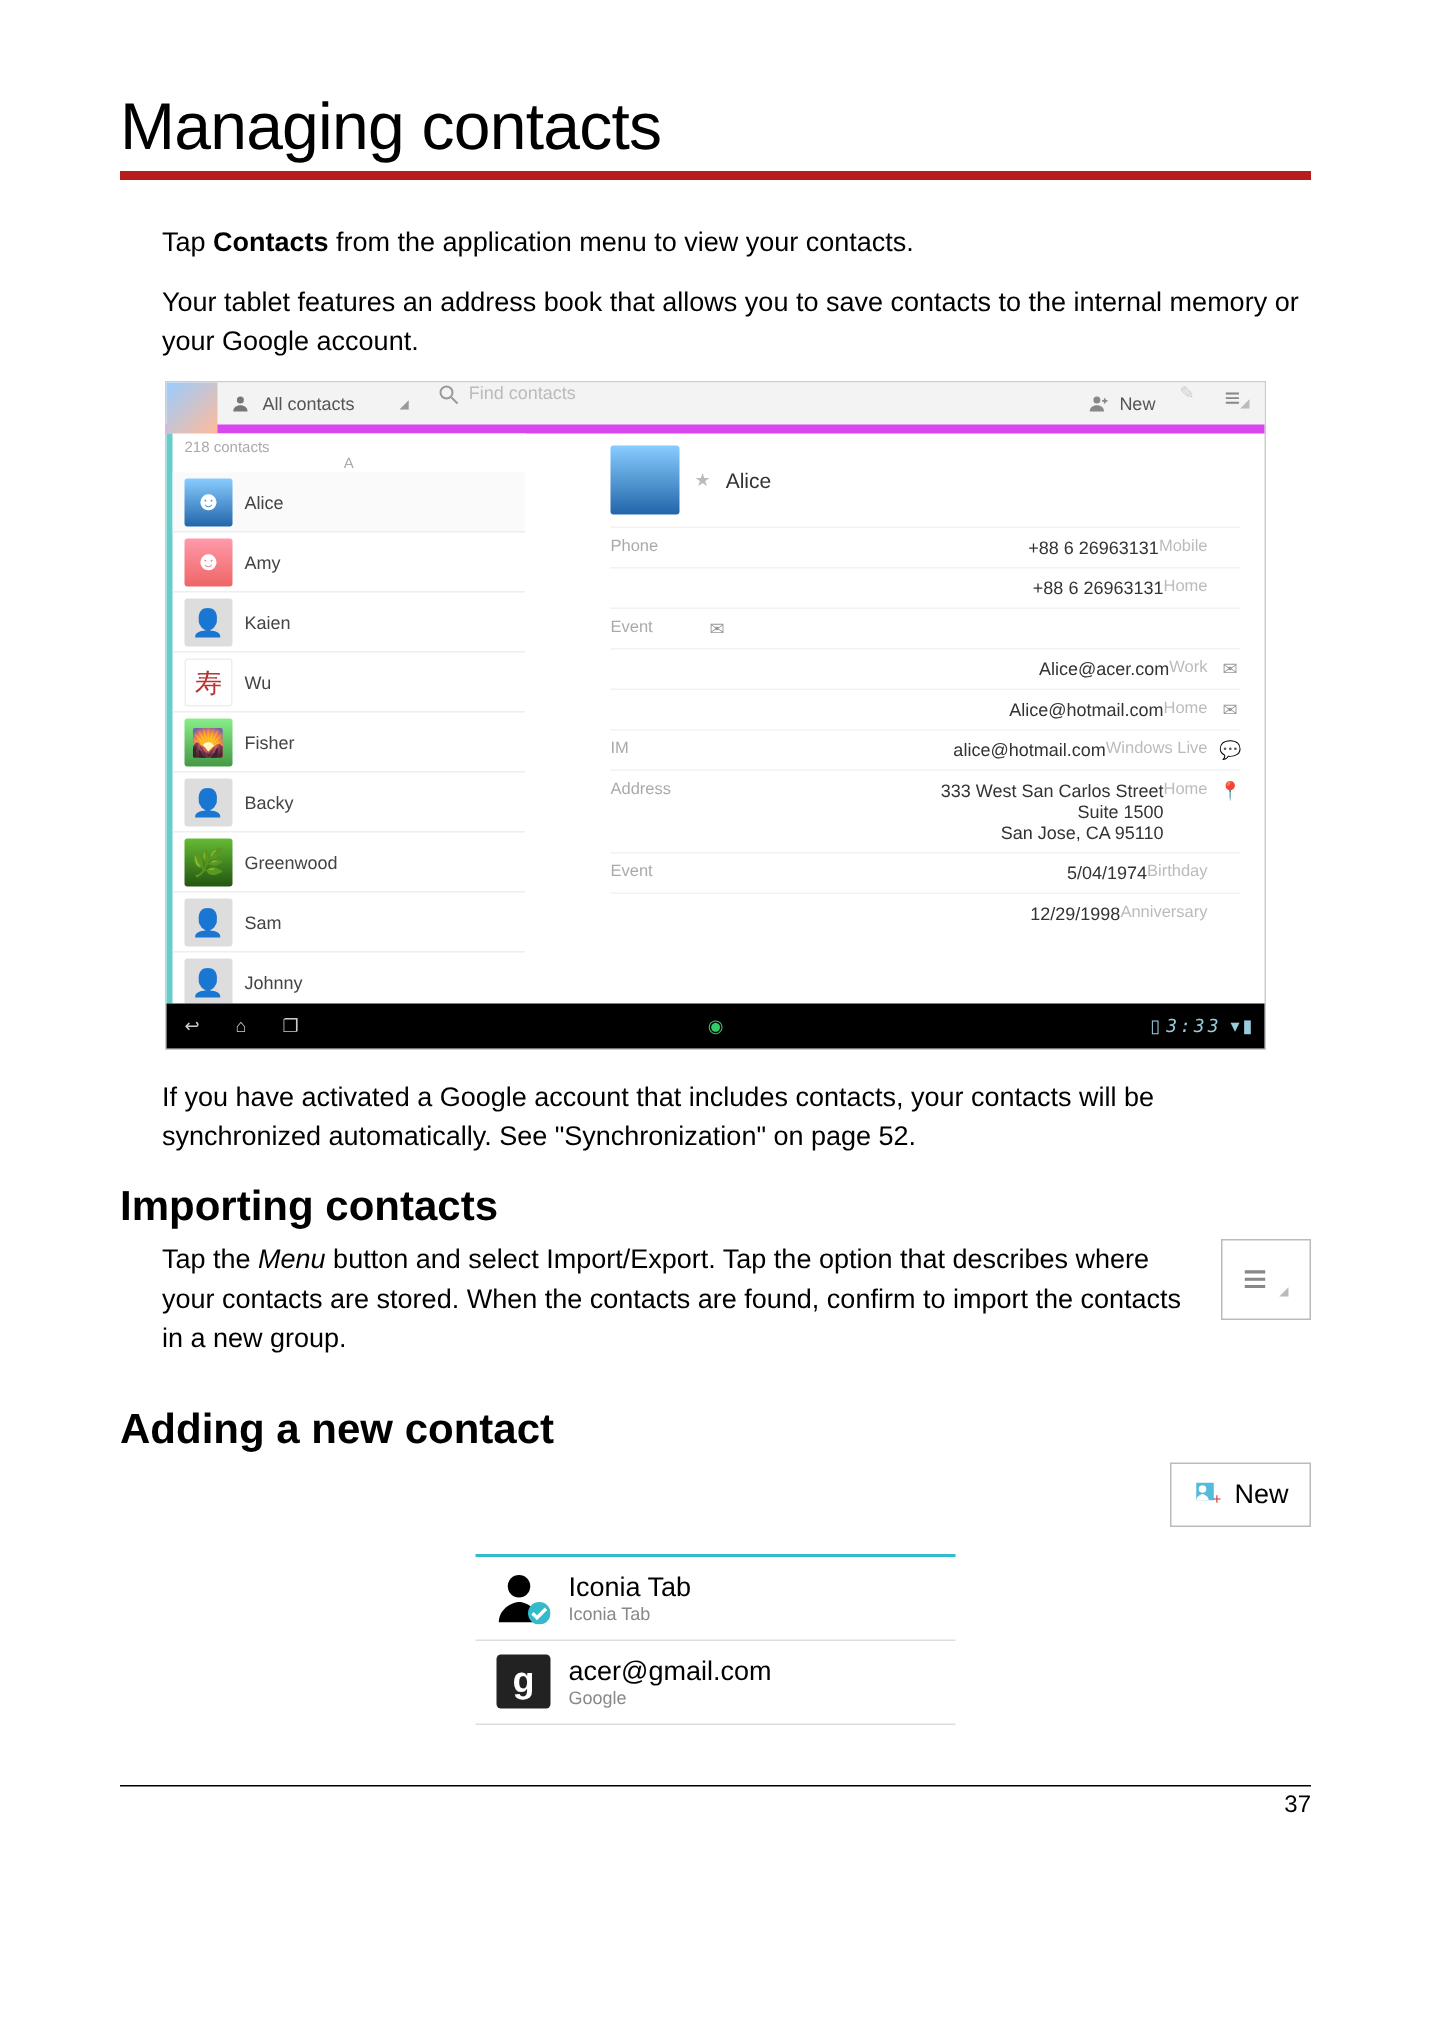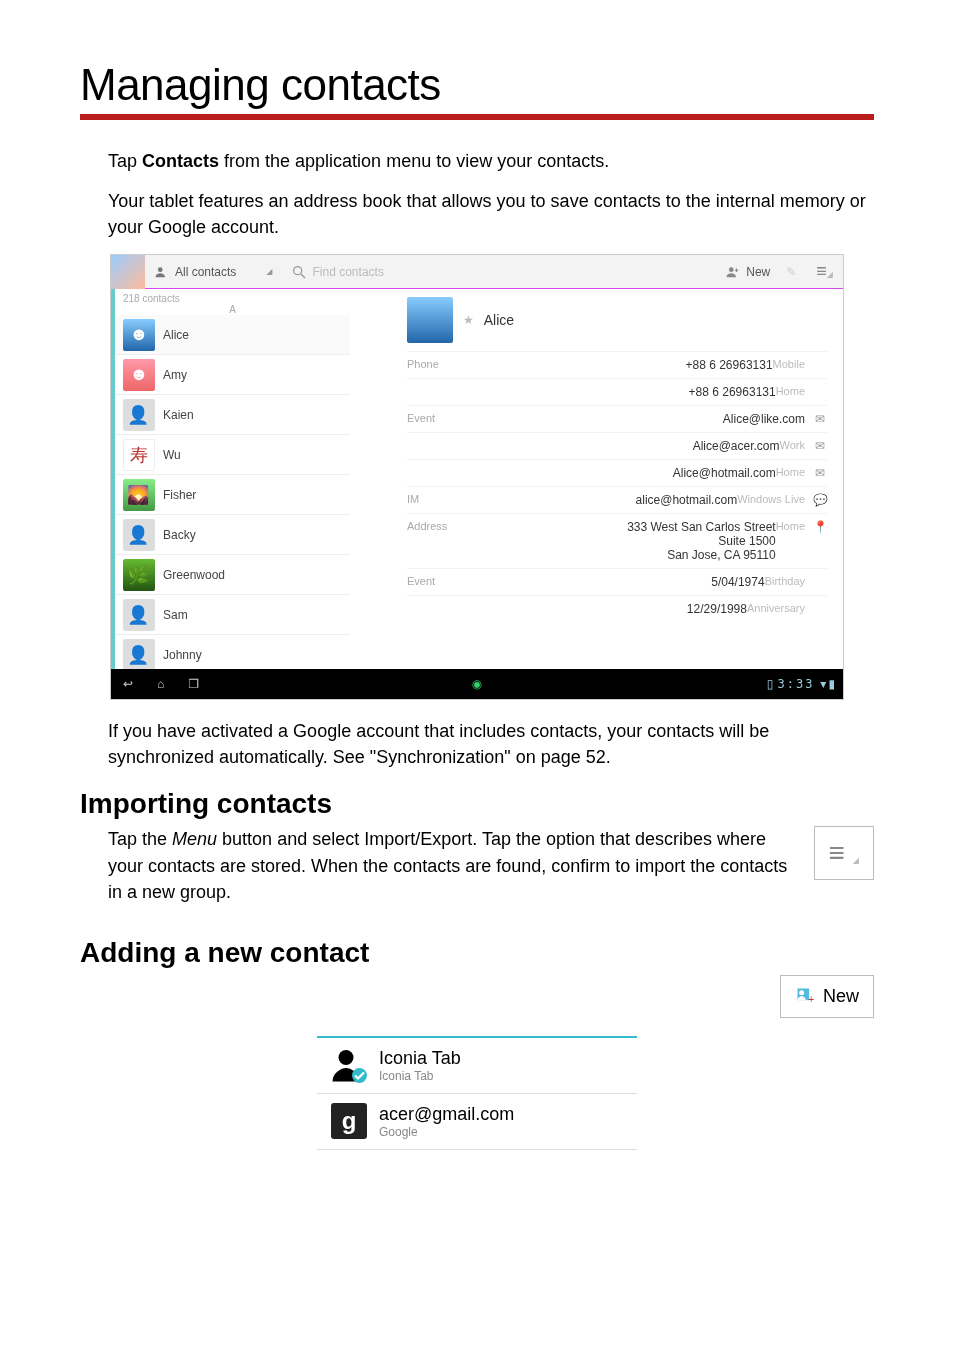--- a/index.html
+++ b/index.html
@@ -6,21 +6,21 @@
   html, body { width: 954px; font-family: "Segoe UI", Arial, sans-serif; color: #000; background: #fff; }
   .page { padding: 60px 80px 40px 80px; }
   h1.title { font-size: 44px; font-weight: 400; border-bottom: 6px solid #b91c1c; padding-bottom: 4px; margin-bottom: 28px; letter-spacing: -0.5px; }
   p.body { font-size: 18px; line-height: 1.45; margin: 0 0 14px 28px; }
   h2.sub { font-size: 28px; font-weight: 600; margin: 18px 0 6px 0; }
   .bold { font-weight: 700; }
   .italic { font-style: italic; }
 
   
   .appshot { width: 734px; margin: 6px auto 18px auto; background: #fff; border: 1px solid #ccc; font-size: 12px; color: #333; }
-  .appbar { height: 34px; background: #f3f3f3; border-bottom: 1px solid #d946ef; display: flex; align-items: center; }
+  .appbar { height: 34px; background: #f3f3f3; border-bottom: 6px solid #d946ef; display: flex; }
   .appbar .thumb { width: 34px; height: 34px; background: linear-gradient(135deg,#9cf,#fb9); display:inline-block; }
   .appbar .alltxt { padding: 0 10px; font-size: 12px; color: #555; display:flex; align-items:center; gap:6px; }
   .appbar .tri { font-size: 8px; color:#999; margin-left:24px; }
   .appbar .searchicon { margin-left: 8px; }
   .appbar .searchph { color:#bbb; margin-left:6px; font-size:12px; }
   .appbar .spacer { flex:1; }
   .appbar .newtxt { font-size:12px; color:#555; padding:0 6px; display:flex; align-items:center; gap:6px;}
   .appbar .pencil { color:#ccc; padding:0 10px; }
   .appbar .menu3 { color:#888; padding:0 10px; font-size:18px; }
   .appbody { display:flex; height: 380px; gap: 40px; }
@@ -44,21 +44,21 @@
   .chead .cnm { font-size:14px; color:#333; }
   .frow { display:flex; align-items:flex-start; padding: 6px 0; border-top:1px solid #f2f2f2;}
   .flbl { width:56px; font-size:11px; color:#aaa; }
   .fval { flex:1; font-size:12px; color:#333;text-align:right; }
   .ftype{ font-size:11px; color:#bbb; margin-right:8px;}
   .ficon{ width:14px; text-align:center; color:#999;}
   .navbar { height: 30px; background:#000; display:flex; align-items:center; color:#ccc; }
   .navbar .nicon { padding: 0 12px; }
   .navbar .spc { flex:1; }
   .navbar .center { position:absolute; left:50%; transform:translateX(-50%);}
-  .navbar .clock { color:#9cd; letter-spacing:2px; padding-right:6px; font-family: monospace;}
+  .navbar .clock { color:#9cd; letter-spacing:2px; padding-right:6px; font-family: monospace; font-style: italic;}
 
   
   .floatbox { float:right; border:1px solid #bbb; padding:10px 14px; margin: 0 0 8px 14px; font-size:18px; display:flex; align-items:center; gap:8px; background:#fff;}
   .clr { clear:both; }
 
   
   .acctshot { width: 320px; margin: 10px auto 0 auto; border-top: 2px solid #3bc; }
   .arow { display:flex; align-items:center; height:56px; border-bottom:1px solid #ddd; padding: 0 14px; gap:12px;}
   .arow .aic { width:36px; height:36px; display:flex; align-items:center; justify-content:center; font-size:30px;}
   .arow .stack .t1 { font-size:18px; font-family: "Segoe UI", sans-serif; }
@@ -165,21 +165,20 @@
               <div class="ficon"></div>
             </div>
             <div class="frow">
               <div class="flbl"></div>
               <div class="fval">+88 6 26963131</div>
               <div class="ftype">Home</div>
               <div class="ficon"></div>
             </div>
             <div class="frow">
               <div class="flbl">Event</div>
-              <div class="fval">Alice@like.com</div>
               <div class="ftype"></div>
               <div class="ficon">✉</div>
             </div>
             <div class="frow">
               <div class="flbl"></div>
               <div class="fval">Alice@acer.com</div>
               <div class="ftype">Work</div>
               <div class="ficon">✉</div>
             </div>
             <div class="frow">
@@ -267,13 +266,14 @@
     </div>
     <div class="arow">
       <span class="gic">g</span>
       <span class="stack">
         <div class="t1">acer@gmail.com</div>
         <div class="t2">Google</div>
       </span>
     </div>
   </div>
 
+  <div class="pagenum">37</div>
 </div>
 
 </body></html>

